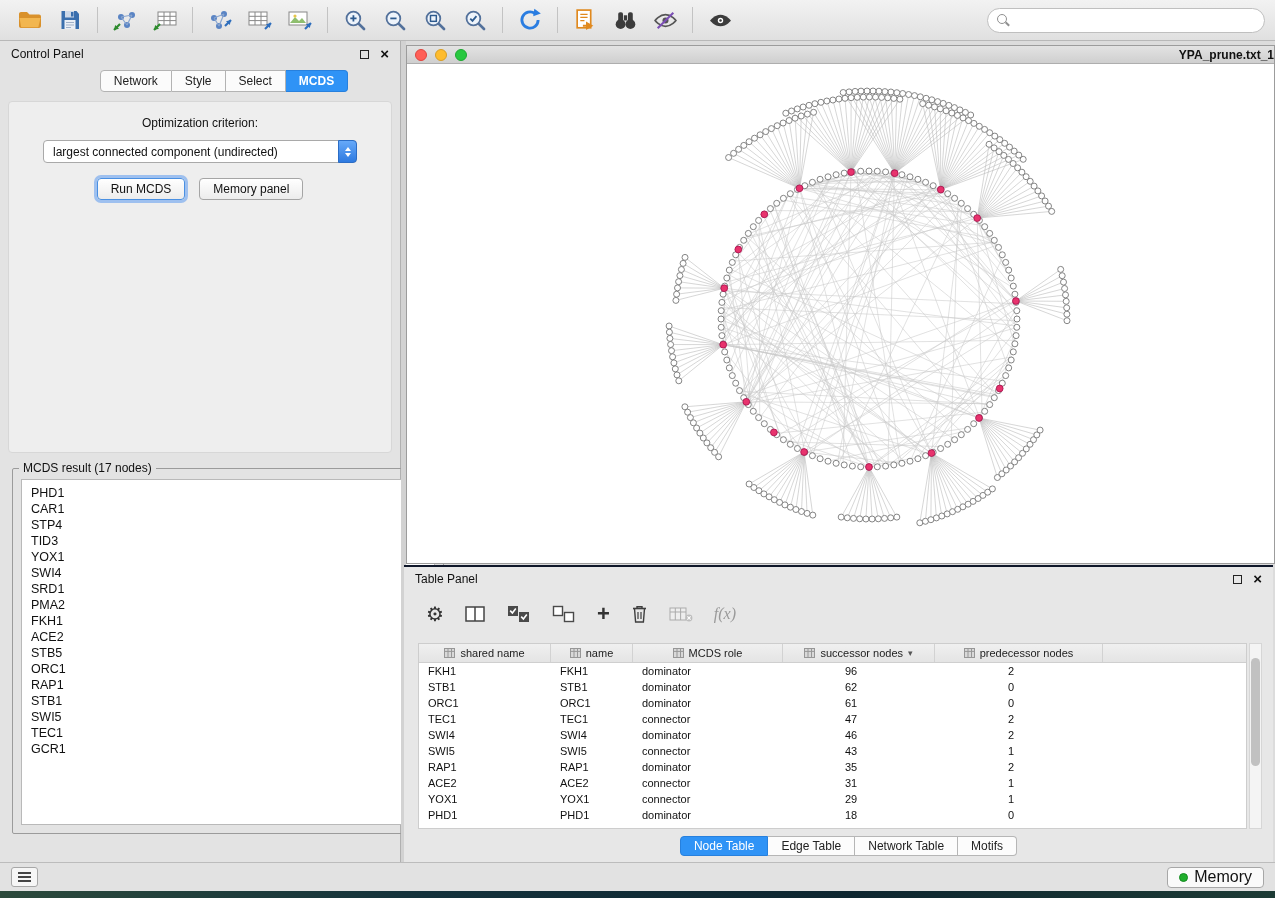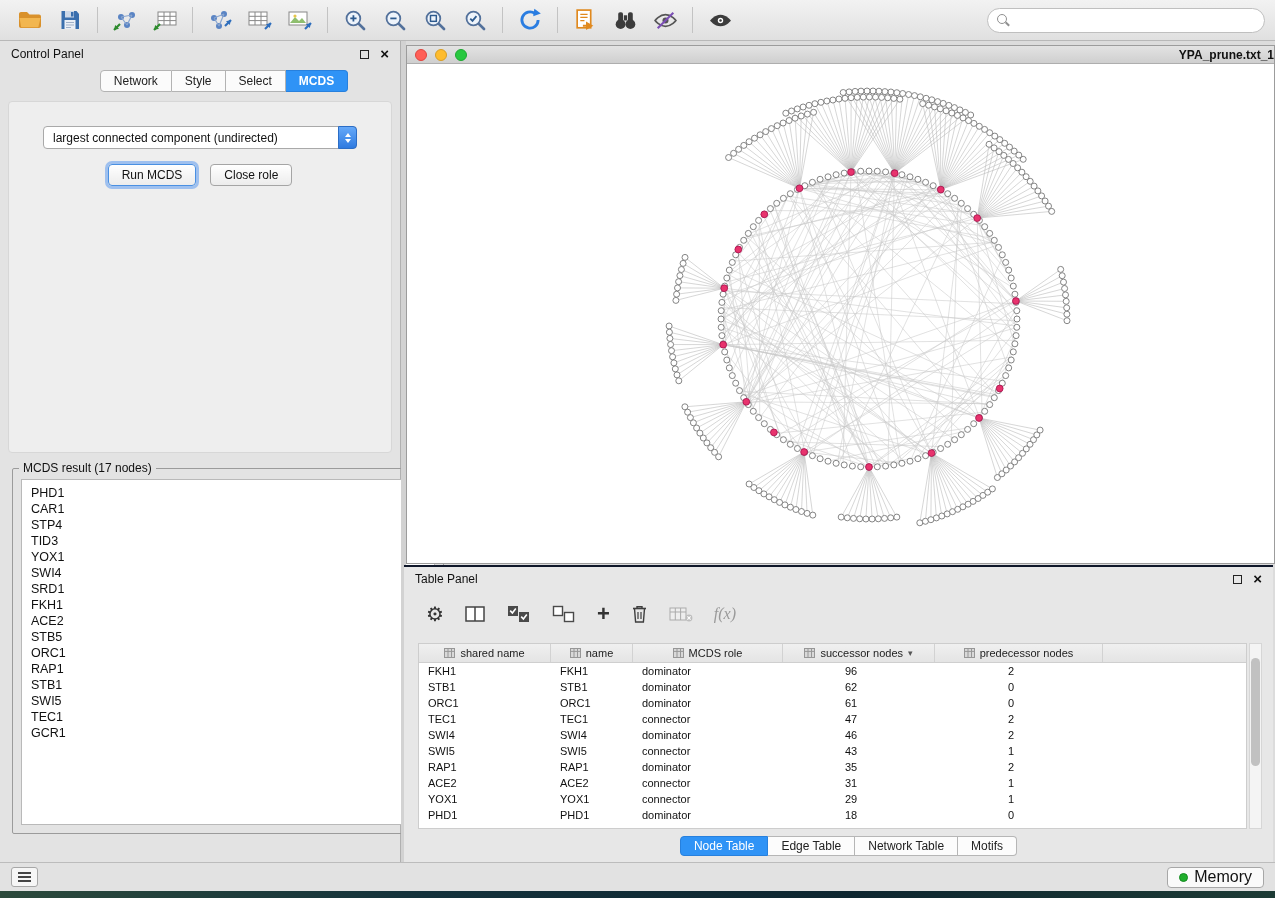--- a/index.html
+++ b/index.html
@@ -239,42 +239,44 @@
         <span class="close-x">×</span>
       </span>
     </div>
     <div class="seg-tabs">
         <div class="seg">Network</div>
         <div class="seg">Style</div>
         <div class="seg">Select</div>
         <div class="seg active">MCDS</div>
       </div>
     <div class="tab-body">
+      <div class="opt-label">Optimization criterion:</div>
       <div class="dropdown">
         <span>largest connected component (undirected)</span>
         <span class="dd-cap">
             <i class="up"></i>
             <i class="down"></i>
           </span>
       </div>
       <div class="btn-row">
         <button class="btn focused">Run MCDS</button>
-        <button class="btn">Close role</button>
+        <button class="btn">Memory panel</button>
       </div>
     </div>
     <fieldset class="mcds-fieldset">
       <legend>MCDS result (17 nodes)</legend>
       <div class="mcds-list">
           <div class="mcds-item">PHD1</div>
           <div class="mcds-item">CAR1</div>
           <div class="mcds-item">STP4</div>
           <div class="mcds-item">TID3</div>
           <div class="mcds-item">YOX1</div>
           <div class="mcds-item">SWI4</div>
           <div class="mcds-item">SRD1</div>
+          <div class="mcds-item">PMA2</div>
           <div class="mcds-item">FKH1</div>
           <div class="mcds-item">ACE2</div>
           <div class="mcds-item">STB5</div>
           <div class="mcds-item">ORC1</div>
           <div class="mcds-item">RAP1</div>
           <div class="mcds-item">STB1</div>
           <div class="mcds-item">SWI5</div>
           <div class="mcds-item">TEC1</div>
           <div class="mcds-item">GCR1</div>
         </div>

